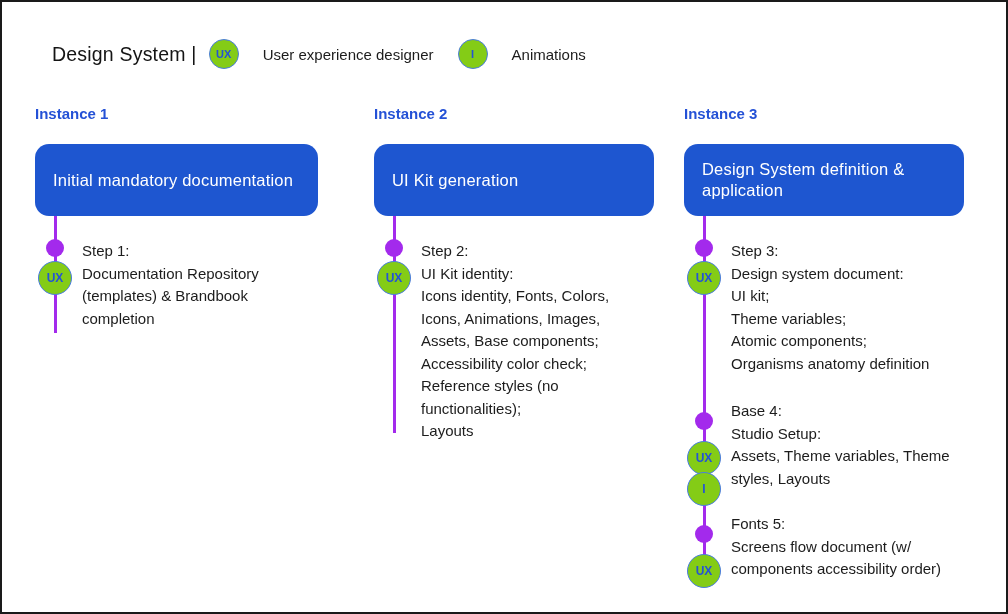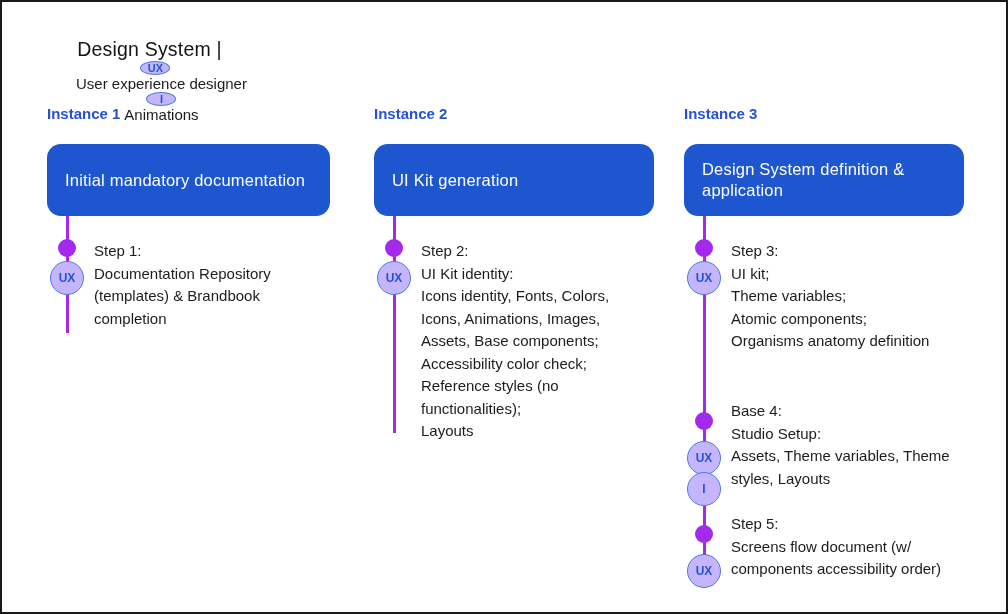--- a/index.html
+++ b/index.html
@@ -16,32 +16,31 @@
   }
 
   
   .header-row {
     position: absolute;
     left: 50px;
     top: 36px;
     display: flex;
     align-items: center;
     height: 32px;
-    flex-direction: column;
   }
   .title {
     font-size: 19.5px;
     font-weight: 500;
     color: #141414;
     letter-spacing: 0.2px;
   }
   .badge {
     box-sizing: border-box;
     border-radius: 50%;
-    background: #c4b5fd;
+    background: #84cc16;
     border: 1.5px solid #4a7ce0;
     color: #2453d6;
     font-weight: bold;
     display: flex;
     align-items: center;
     justify-content: center;
     text-align: right;
   }
   .legend-badge {
     width: 30px;
@@ -51,21 +50,21 @@
   }
   .legend-badge.second { margin-left: 24px; }
   .legend-label {
     font-size: 15px;
     margin-left: 24px;
     color: #1c1c1c;
   }
 
   
   .column { position: absolute; top: 103px; }
-  .col-1 { left: 45px;  width: 283px; }
+  .col-1 { left: 33px;  width: 283px; }
   .col-2 { left: 372px; width: 280px; }
   .col-3 { left: 682px; width: 280px; }
 
   .instance-label {
     font-size: 15px;
     font-weight: bold;
     color: #2451d6;
     height: 18px;
   }
   .phase-box {
@@ -175,39 +174,40 @@
     <div class="phase-box">
       <span>Design System definition &amp; application</span>
     </div>
     <div class="timeline" style="height:375px">
       <div class="rail" style="height:355px"></div>
 
       <div class="dot" style="top:23px"></div>
       <div class="badge role-badge" style="top:45px">UX</div>
       <div class="step" style="top:24px">
         <div class="step-title">Step 3:</div>
+        <div>Design system document:</div>
         <div>UI kit;</div>
         <div>Theme variables;</div>
         <div>Atomic components;</div>
         <div>Organisms anatomy definition</div>
       </div>
 
       <div class="dot" style="top:196px"></div>
       <div class="badge role-badge" style="top:225px">UX</div>
       <div class="badge role-badge" style="top:256px">I</div>
       <div class="step" style="top:184px">
         <div class="step-title">Base 4:</div>
         <div>Studio Setup:</div>
         <div>Assets, Theme variables, Theme</div>
         <div>styles, Layouts</div>
       </div>
 
       <div class="dot" style="top:309px"></div>
       <div class="badge role-badge" style="top:338px">UX</div>
       <div class="step" style="top:297px">
-        <div class="step-title">Step 5:</div>
+        <div class="step-title">Fonts 5:</div>
         <div>Screens flow document (w/</div>
         <div>components accessibility order)</div>
       </div>
     </div>
   </div>
 
 </div>
 
 </body></html>

